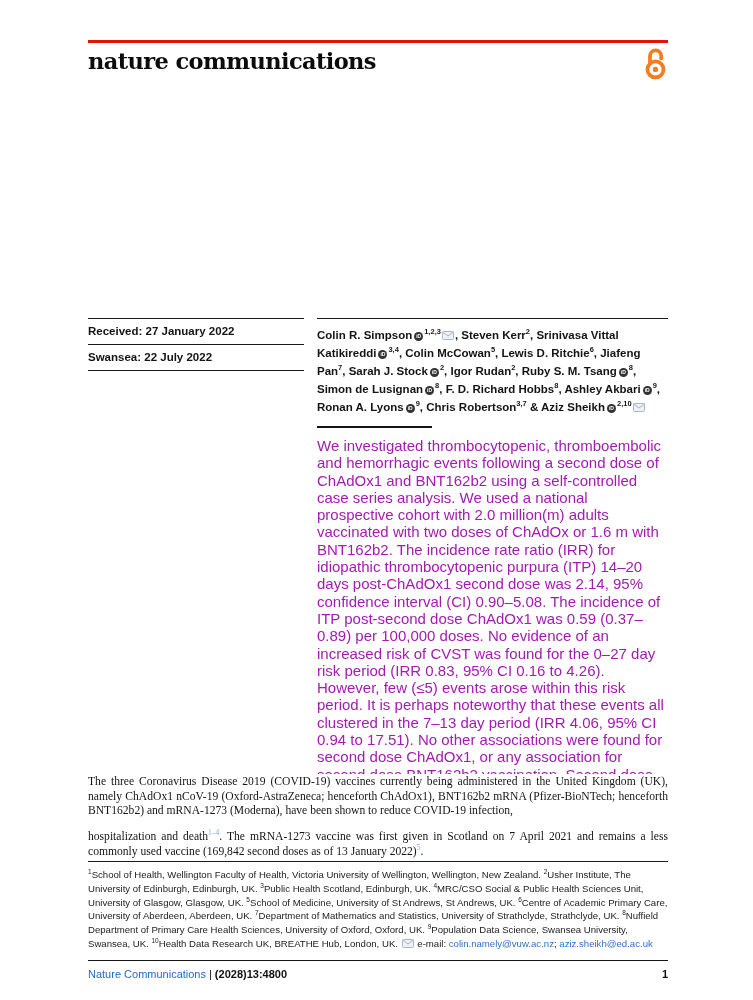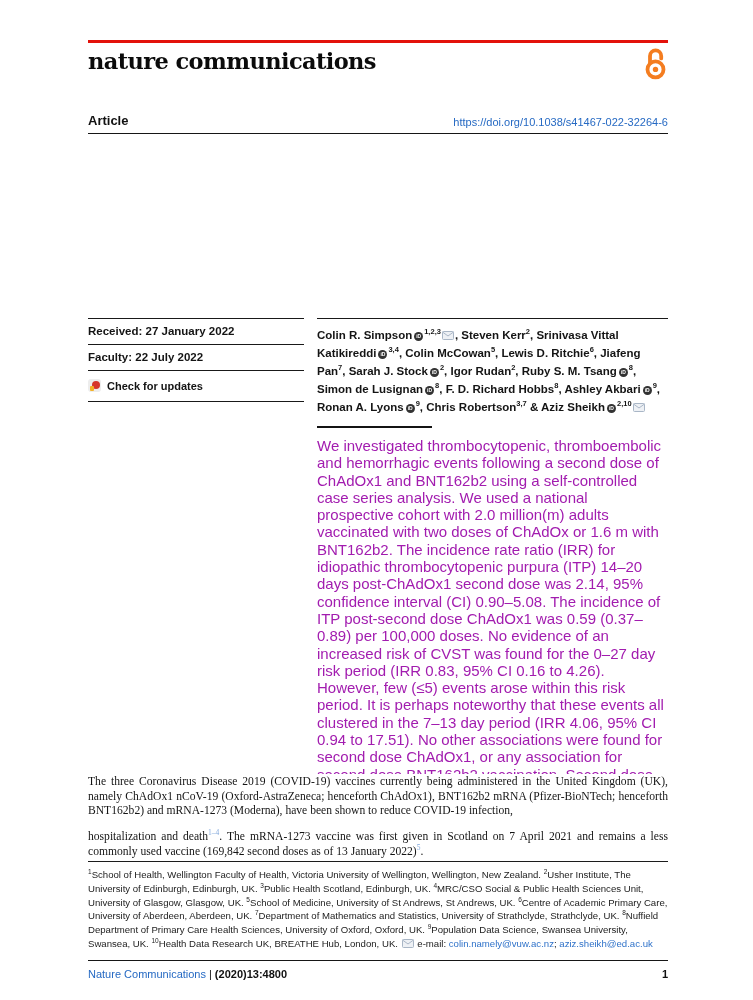--- a/index.html
+++ b/index.html
@@ -87,39 +87,31 @@
   <div class="abs redbar"></div>
   <div class="abs logo-row">
     <div class="logo">nature communications</div>
     <svg class="oa-icon" width="25" height="33" viewBox="0 0 25 33">
       <path d="M7 16 V9 a5.6 5.6 0 0 1 11.2 0 V11.4" fill="none" stroke="#f47d20" stroke-width="3.8" stroke-linecap="round"></path>
       <circle cx="12.5" cy="22.4" r="8" fill="none" stroke="#f47d20" stroke-width="3.8"></circle>
       <circle cx="12.5" cy="22.4" r="2.7" fill="#f47d20"></circle>
     </svg>
   </div>
 
-  <div class="abs article-row">
-    <span class="article-type">Article</span>
-    <a class="doi-link" href="#">https://doi.org/10.1038/s41467-022-32264-6</a>
-  </div>
 
 
   <div class="abs meta">
     <div class="sidebar">
       <div class="s-row">
         <span>Received:</span>
         <span class="s-val">27 January 2022</span>
       </div>
       <div class="s-row">
-        <span>Faculty:</span>
+        <span>Swansea:</span>
         <span class="s-val">22 July 2022</span>
-      </div>
-      <div class="s-row check">
-        <span class="cfu-icon"></span>
-        <span class="check-label">Check for updates</span>
       </div>
       <div class="last-rule"></div>
     </div>
 
     <div class="main-col">
       <div class="authors" id="authors"><span><span>Colin R. Simpson</span><span class="orcid-icon">iD</span><sup>1,2,3</sup><svg width="12" height="9" viewBox="0 0 12 9" class="env-icon">
               <rect x="0.5" y="0.5" width="11" height="8" rx="1" fill="#eef1f5" stroke="#a9b6c6"></rect>
               <path d="M0.5 1 L6 5 L11.5 1" fill="none" stroke="#a9b6c6"></path>
             </svg><span>, </span></span><span><span>Steven Kerr</span><sup>2</sup><span>, </span></span><span><span>Srinivasa Vittal Katikireddi</span><span class="orcid-icon">iD</span><sup>3,4</sup><span>, </span></span><span><span>Colin McCowan</span><sup>5</sup><span>, </span></span><span><span>Lewis D. Ritchie</span><sup>6</sup><span>, </span></span><span><span>Jiafeng Pan</span><sup>7</sup><span>, </span></span><span><span>Sarah J. Stock</span><span class="orcid-icon">iD</span><sup>2</sup><span>, </span></span><span><span>Igor Rudan</span><sup>2</sup><span>, </span></span><span><span>Ruby S. M. Tsang</span><span class="orcid-icon">iD</span><sup>8</sup><span>, </span></span><span><span>Simon de Lusignan</span><span class="orcid-icon">iD</span><sup>8</sup><span>, </span></span><span><span>F. D. Richard Hobbs</span><sup>8</sup><span>, </span></span><span><span>Ashley Akbari</span><span class="orcid-icon">iD</span><sup>9</sup><span>, </span></span><span><span>Ronan A. Lyons</span><span class="orcid-icon">iD</span><sup>9</sup><span>, </span></span><span><span>Chris Robertson</span><sup>3,7</sup><span> &amp; </span></span><span><span>Aziz Sheikh</span><span class="orcid-icon">iD</span><sup>2,10</sup><svg width="12" height="9" viewBox="0 0 12 9" class="env-icon">
               <rect x="0.5" y="0.5" width="11" height="8" rx="1" fill="#eef1f5" stroke="#a9b6c6"></rect>
@@ -140,19 +132,19 @@
     </div>
   </div>
 
   <div class="abs bottom">
     <div class="affil" id="affil"><sup>1</sup><span>School of Health, Wellington Faculty of Health, Victoria University of Wellington, Wellington, New Zealand. </span><sup>2</sup><span>Usher Institute, The University of Edinburgh, Edinburgh, UK. </span><sup>3</sup><span>Public Health Scotland, Edinburgh, UK. </span><sup>4</sup><span>MRC/CSO Social &amp; Public Health Sciences Unit, University of Glasgow, Glasgow, UK. </span><sup>5</sup><span>School of Medicine, University of St Andrews, St Andrews, UK. </span><sup>6</sup><span>Centre of Academic Primary Care, University of Aberdeen, Aberdeen, UK. </span><sup>7</sup><span>Department of Mathematics and Statistics, University of Strathclyde, Strathclyde, UK. </span><sup>8</sup><span>Nuffield Department of Primary Care Health Sciences, University of Oxford, Oxford, UK. </span><sup>9</sup><span>Population Data Science, Swansea University, Swansea, UK. </span><sup>10</sup><span>Health Data Research UK, BREATHE Hub, London, UK. </span><svg width="12" height="9" viewBox="0 0 12 9" class="env-icon">
           <rect x="0.5" y="0.5" width="11" height="8" rx="1" fill="#eef1f5" stroke="#a9b6c6"></rect>
           <path d="M0.5 1 L6 5 L11.5 1" fill="none" stroke="#a9b6c6"></path>
         </svg><span class="email-label"> e-mail: </span><a href="#">colin.namely@vuw.ac.nz</a><span>; </span><a href="#">aziz.sheikh@ed.ac.uk</a></div>
     <div class="footer">
       <span>
-        <a class="journal-link" href="#">Nature Communications</a><span class="sep">|</span><span class="citation">(2020)13:4800</span>
+        <a class="journal-link" href="#">Nature Communications</a><span class="sep">|</span><span class="citation">(2028)13:4800</span>
       </span>
       <span class="page-num">1</span>
     </div>
   </div>
 
 </div>
 
 </body></html>

